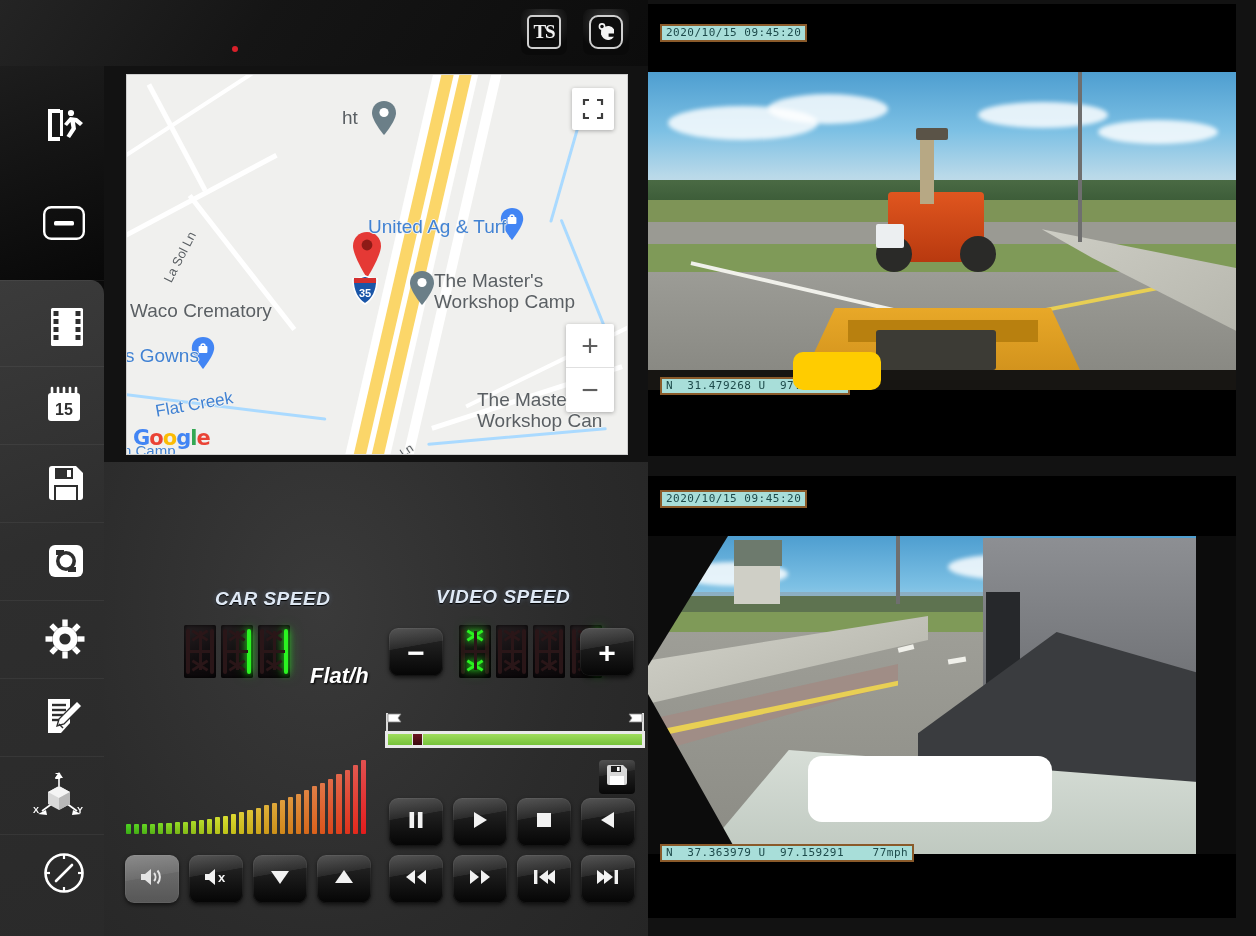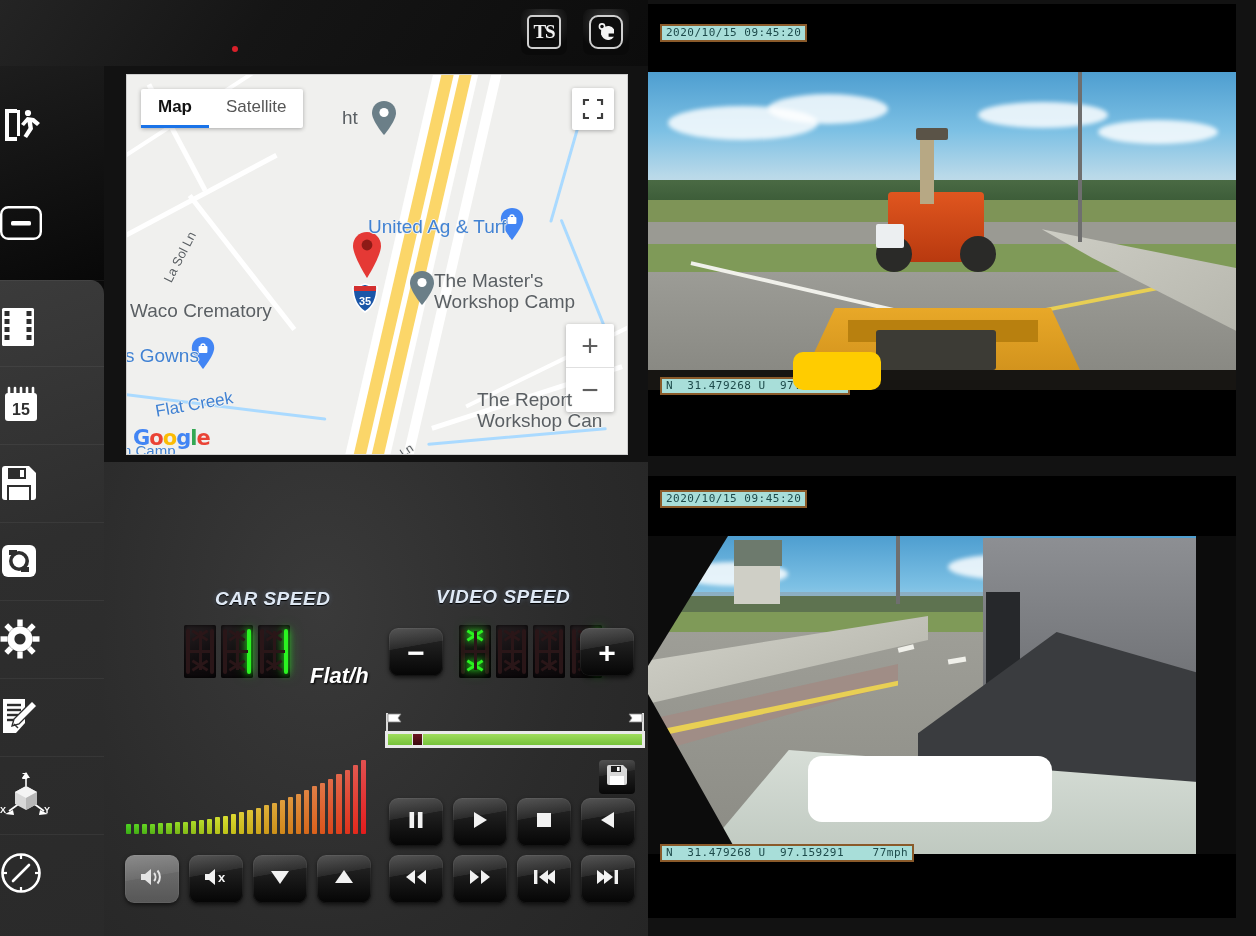--- a/index.html
+++ b/index.html
@@ -47,21 +47,21 @@
     position: absolute; left: 0; top: 66px; width: 104px; height: 870px;
     background: linear-gradient(180deg, #0d0d0d 0%, #0a0a0a 26%, #2f2f2f 30%, #333 100%);
   }
   #sb-top { position: absolute; top: 0; left: 0; width: 104px; height: 214px;
     background: linear-gradient(160deg, #1d1d1d, #080808); }
   #sb-bot { position: absolute; top: 214px; left: 0; width: 104px; height: 656px;
     background: linear-gradient(160deg, #3b3b3b 0%, #2e2e2e 40%, #2a2a2a 100%);
     border-top-right-radius: 14px; }
   .sb-item {
     position: absolute; left: 0; width: 85px; height: 78px;
-    display: flex; align-items: center; justify-content: flex-start;
+    display: flex; align-items: center; justify-content: flex-end;
   }
   .sb-div { position:absolute; left:0; width:104px; height:1px; background:rgba(255,255,255,.055); }
   .sb-item svg { display: block; }
 
   
   #map {
     position: absolute; left: 126px; top: 74px; width: 502px; height: 381px;
     background: #eceff1; overflow: hidden;
     border: 1px solid #cfcfcf;
   }
@@ -407,24 +407,20 @@
     <div class="hwy-outer" style="left:258px; top:-40px; width:44px; height:500px; transform:rotate(13deg); transform-origin:50% 50%;"></div>
     <div class="hwy-inner" style="left:266px; top:-40px; width:12px; height:500px; transform:rotate(13deg);"></div>
     <div class="hwy-inner" style="left:284px; top:-40px; width:12px; height:500px; transform:rotate(13deg);"></div>
     <div class="hwy-outer" style="left:318px; top:-60px; width:10px; height:520px; transform:rotate(13deg);"></div>
 
     <div class="creek" style="left:440px; top:20px;  width:3px; height:130px; transform:rotate(16deg); border-radius:3px;"></div>
     <div class="creek" style="left:455px; top:140px; width:3px; height:120px; transform:rotate(-22deg); border-radius:3px;"></div>
     <div class="creek" style="left:-10px; top:330px; width:210px; height:3px; transform:rotate(7deg); border-radius:3px;"></div>
     <div class="creek" style="left:300px; top:360px; width:180px; height:3px; transform:rotate(-5deg); border-radius:3px;"></div>
 
-    <div id="map-type-ctl">
-      <div class="sel">Map</div>
-      <div>Satellite</div>
-    </div>
 
     <div id="map-fullscreen">
       <svg width="22" height="22" viewBox="0 0 22 22" stroke="#3d3d3d" stroke-width="2.2" fill="none">
         <path d="M2 7 V2 H7"></path>
           <path d="M15 2 H20 V7"></path>
           <path d="M20 15 V20 H15"></path>
           <path d="M7 20 H2 V15"></path>
       </svg>
     </div>
 
@@ -460,37 +456,37 @@
         </svg>
     </span>
 
     <span class="pin" style="left:222px; top:155px;">
       <svg width="36" height="56" viewBox="0 0 36 56">
         <path d="M18 2C10 2 4 8 4 16c0 10 14 32 14 32s14-22 14-32C32 8 26 2 18 2z" fill="#e53935"></path>
         <circle cx="18" cy="15" r="5.4" fill="#8e1a16"></circle>
       </svg>
     </span>
 
-    <span class="pin" style="left:224px; top:208px;">
+    <span class="pin" style="left:224px; top:200px;">
       <svg width="28" height="30" viewBox="0 0 28 30">
         <path d="M14 1 C22 4 26 4 26 4 c0 12 -4 20 -12 25 C6 24 2 16 2 4 c0 0 4 0 12 -3z" fill="#1a56a8" stroke="#fff" stroke-width="1.6"></path>
         <path d="M3 3 h22 v5 h-22 z" fill="#d32f2f"></path>
         <text x="14" y="22" font-size="11" font-weight="700" text-anchor="middle" font-family="Liberation Sans, sans-serif" fill="#fff">35</text>
       </svg>
     </span>
 
     <span class="map-label" style="left:26px;  top:175px; transform:rotate(-63deg); font-size:13px;">La Sol Ln</span>
     <span class="map-label" style="left:215px; top:32px;">ht</span>
     <span class="map-label blue" style="left:241px; top:141px;">United Ag &amp; Turf</span>
     <span class="map-label" style="left:3px;   top:225px;">Waco Crematory</span>
     <span class="map-label blue" style="left:-2px;  top:270px;">s Gowns</span>
     <span class="map-label" style="left:307px; top:195px;">The Master's
 Workshop Camp</span>
     <span class="map-label blue" style="left:28px;  top:320px; transform:rotate(-10deg); font-size:17px;">Flat Creek</span>
-    <span class="map-label" style="left:350px; top:314px;">The Report
+    <span class="map-label" style="left:350px; top:314px;">The Maste
 Workshop Can</span>
     <span class="map-label" style="left:255px; top:375px; transform:rotate(-34deg); font-size:12px;">mp Ln</span>
     <span class="map-label blue" style="left:-4px;  top:368px; font-size:15px;">n Camp</span>
 
     <div id="gmap-logo">
       <span style="color:#4285f4">G</span><span style="color:#ea4335">o</span><span style="color:#fbbc05">o</span><span style="color:#4285f4">g</span><span style="color:#34a853">l</span><span style="color:#ea4335">e</span>
     </div>
   </div>
 
   <div id="ctrl">
@@ -800,17 +796,17 @@
       <div style="position:absolute; left:338px; top:56px; width:34px; height:104px; background:#26282b;"></div>
 
       <div style="position:absolute; left:270px; top:96px; width:330px; height:230px; background:#3a3c3f; clip-path:polygon(0 44%,42% 0,100% 24%,100% 100%,0 100%);"></div>
       <div style="position:absolute; left:40px; top:214px; width:560px; height:120px; background:linear-gradient(180deg,#d7ded7,#bcc6bd); clip-path:polygon(18% 0,100% 30%,100% 100%,0 100%);"></div>
 
       <div style="position:absolute; left:0; top:0; width:80px; height:130px; background:#0c0c0c; clip-path:polygon(0 0,100% 0,0 100%);"></div>
       <div style="position:absolute; left:0; bottom:0; width:90px; height:160px; background:#0c0c0c; clip-path:polygon(0 0,0 100%,100% 100%);"></div>
       <div style="position:absolute; right:0; top:0; width:40px; height:318px; background:#0c0c0c;"></div>
     </div>
     <div class="osd" style="left:12px; top:14px;">2020/10/15 09:45:20</div>
-    <div class="osd" style="left:12px; top:368px;">N  31.479268 U  97.159291    77mph</div>
+    <div class="osd" style="left:12px; top:368px;">N  37.363979 U  97.159291    77mph</div>
     <div class="redact-white" style="left:160px; top:280px; width:244px; height:66px;"></div>
   </div>
 
 </div>
 
 </body></html>

